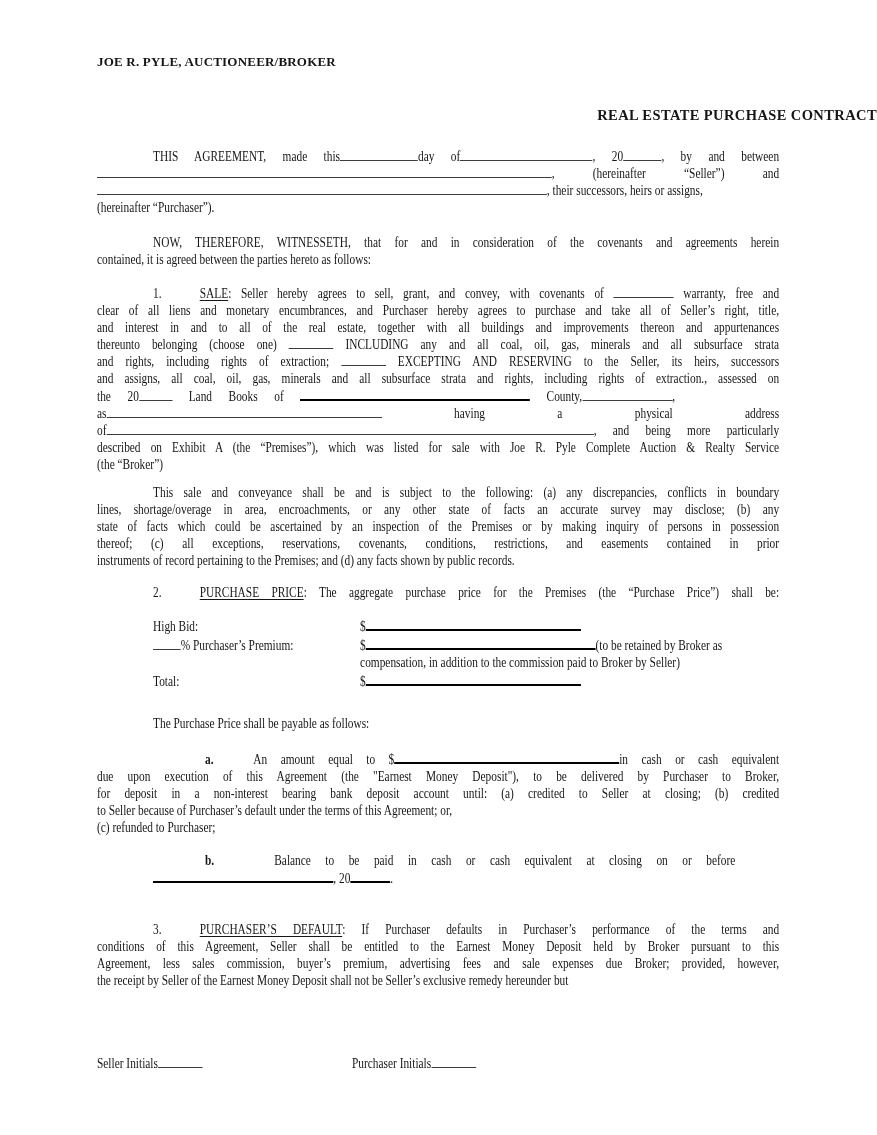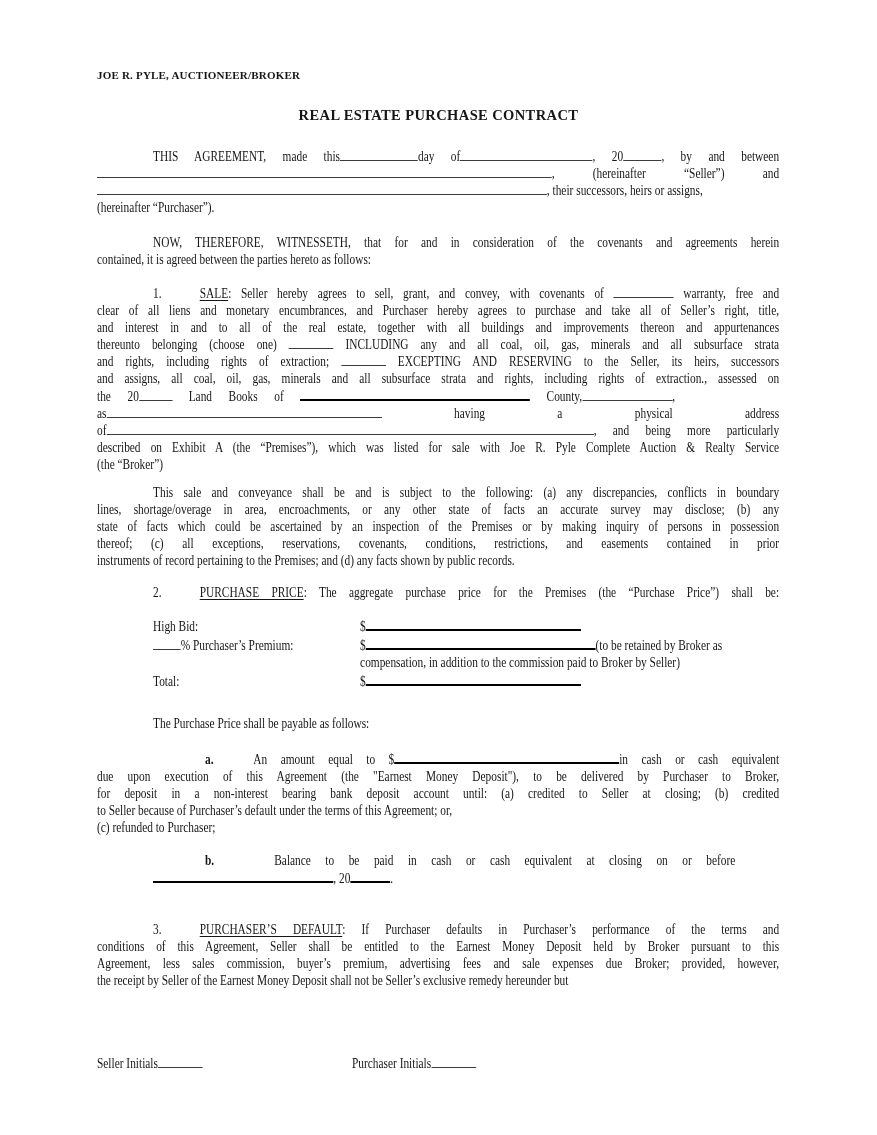--- a/index.html
+++ b/index.html
@@ -1,19 +1,19 @@
 <!DOCTYPE html>
 <html><head>
 <meta charset="utf-8">
 <style>
   html,body{margin:0;padding:0;background:#e9e9e9;}
   .page{position:relative;width:877px;height:1135px;background:#ffffff;margin:0 auto;
         font-family:"Liberation Serif","DejaVu Serif",serif;color:#161616;overflow:hidden;}
-  .hdr{position:absolute;left:97px;top:69px;font-weight:bold;font-size:11px;letter-spacing:.2px;}
-  .title{position:absolute;left:0;top:107px;width:877px;text-align:center;font-weight:bold;
+  .hdr{position:absolute;left:97px;top:54px;font-weight:bold;font-size:13px;letter-spacing:.2px;}
+  .title{position:absolute;left:0;top:107px;width:877px;text-align:right;font-weight:bold;
          font-size:14.5px;letter-spacing:.4px;}
   .docbody{position:absolute;left:97px;top:148px;width:840px;transform:scaleX(0.812);
            transform-origin:0 0;font-size:14px;line-height:17px;}
   .ln{min-height:17px;}
   .j{text-align:justify;text-align-last:justify;}
   .tab{display:inline-block;width:69px;}
   .tabh{display:inline-block;width:47px;}
   .taba{display:inline-block;width:133px;}
   .tabg{display:inline-block;width:49px;}
   .tabb1{display:inline-block;width:64px;}

